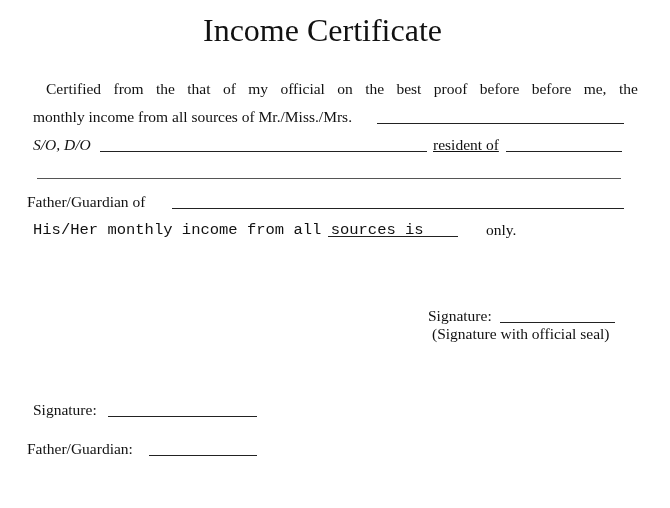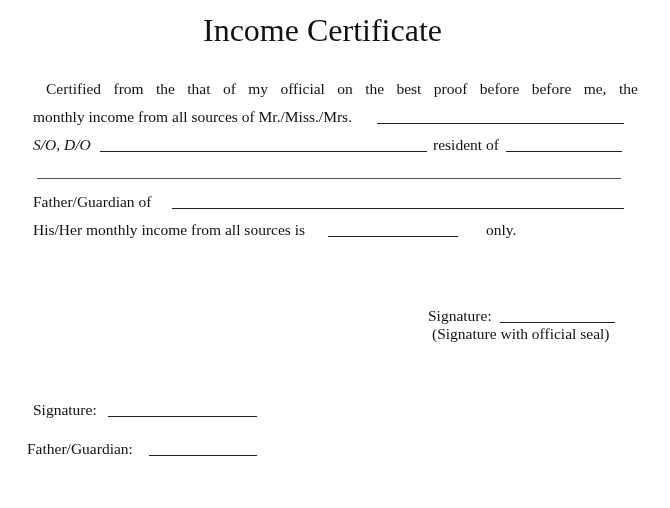--- a/index.html
+++ b/index.html
@@ -76,29 +76,29 @@
     <span>before</span>
     <span>me,</span>
     <span>the</span>
   </div>
 
   <div class="line" style="left:33px; top:107px;">monthly income from all sources of Mr./Miss./Mrs.</div>
   <div class="blank" style="left:377px; width:247px; top:123px;"></div>
 
   <div class="line" style="left:33px; top:135px;font-style:italic;">S/O, D/O</div>
   <div class="blank" style="left:100px; width:327px; top:151px;"></div>
-  <div class="line" style="left:433px; top:135px;">resident of</div>
+  <div class="line" style="left:433px; top:135px;text-decoration:underline;">resident of</div>
   <div class="blank" style="left:506px; width:116px; top:151px;"></div>
 
   <div class="blank light" style="left:37px; width:584px; top:178px;"></div>
 
-  <div class="line" style="left:33px; top:192px;">Father/Guardian of</div>
+  <div class="line" style="left:27px; top:192px;">Father/Guardian of</div>
   <div class="blank" style="left:172px; width:452px; top:208px;"></div>
 
-  <div class="line" style="left:33px; top:220px;">His/Her monthly income from all sources is</div>
+  <div class="line" style="left:33px; top:220px;font-family:Liberation Mono, monospace;">His/Her monthly income from all sources is</div>
   <div class="blank" style="left:328px; width:130px; top:236px;"></div>
   <div class="line" style="left:486px; top:220px;">only.</div>
 
   <div class="line" style="left:428px; top:306px;">Signature:</div>
   <div class="blank" style="left:500px; width:115px; top:322px;"></div>
   <div class="line" style="left:432px; top:324px;">(Signature with official seal)</div>
 
   <div class="line" style="left:33px; top:400px;">Signature:</div>
   <div class="blank" style="left:108px; width:149px; top:416px;"></div>
 

